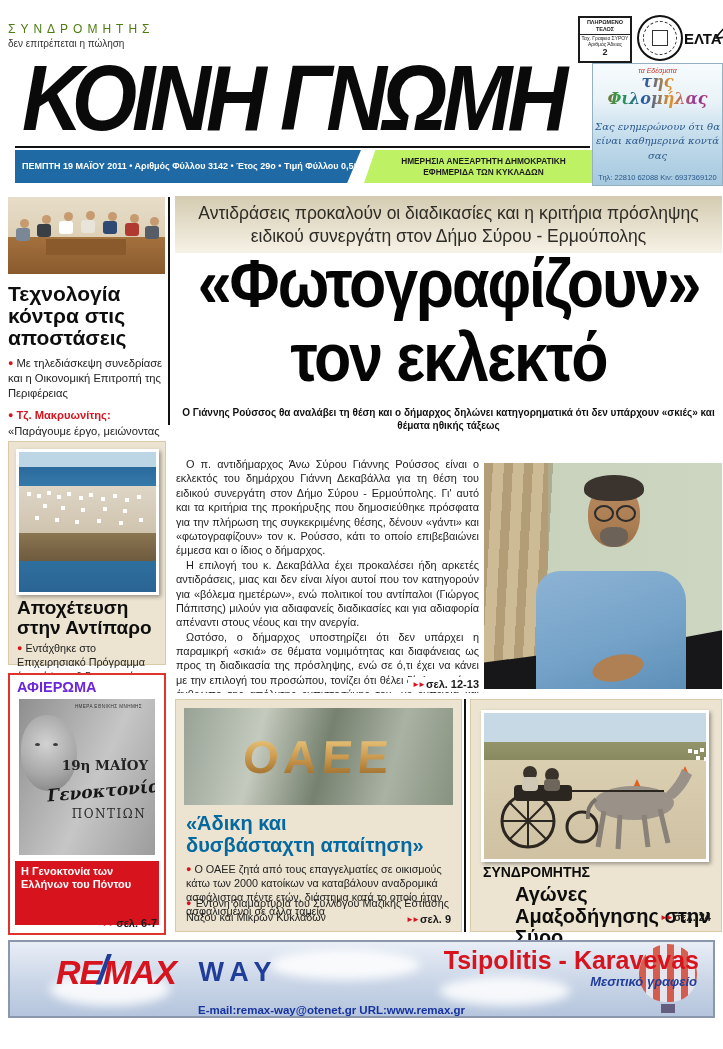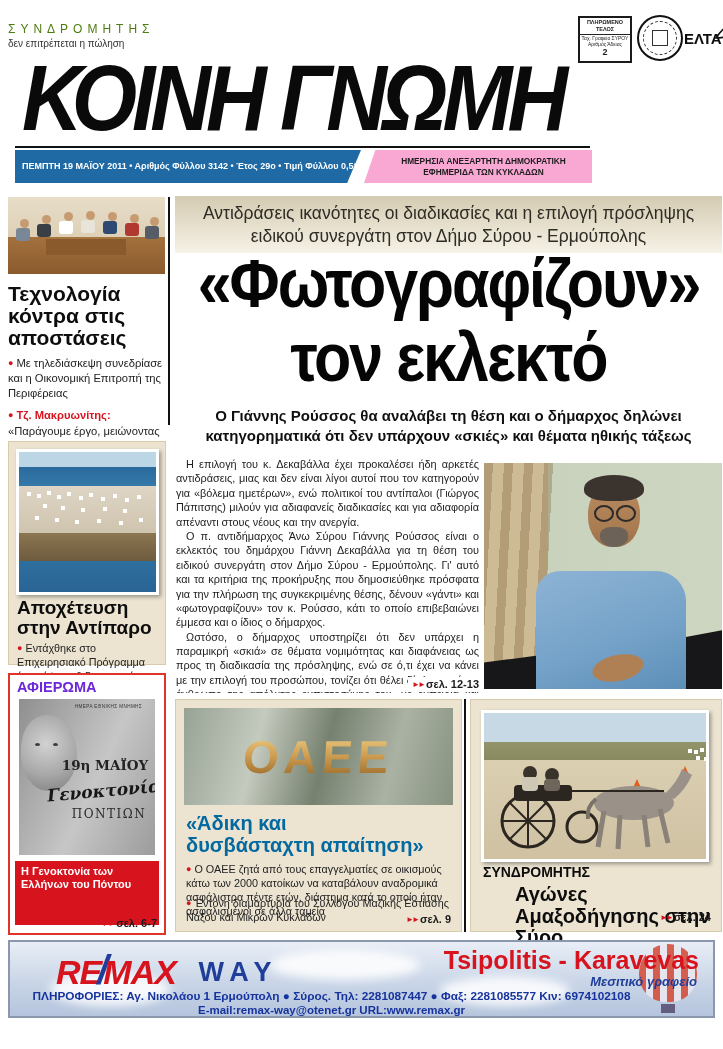--- a/index.html
+++ b/index.html
@@ -34,21 +34,21 @@
             background:linear-gradient(90deg,#d93a2b,#2d9e48,#2456a8,#e0922a,#8e32a0,#d93a2b);
             -webkit-background-clip:text;background-clip:text;color:transparent;line-height:1.05;}
   .filomila .msg{font-size:10px;color:#2a5a8c;font-style:italic;font-family:"DejaVu Serif",serif;
             line-height:1.45;margin-top:12px;}
   .filomila .phone{position:absolute;left:0;right:0;bottom:3px;font-size:7.5px;color:#2a5a8c;}
 
   .mastrule{position:absolute;left:15px;top:146px;width:575px;height:2px;background:#111;}
   .bar-blue{position:absolute;left:15px;top:150px;width:346px;height:33px;background:#1f6aa5;
             clip-path:polygon(0 0,100% 0,96% 100%,0 100%);
             color:#fff;font-weight:800;font-size:9px;line-height:33px;padding-left:7px;white-space:nowrap;box-sizing:border-box;}
-  .bar-tan{position:absolute;left:364px;top:150px;width:228px;height:33px;background:#f9a8d4;
+  .bar-tan{position:absolute;left:364px;top:150px;width:228px;height:33px;background:#bef264;
             clip-path:polygon(5% 0,100% 0,100% 100%,0 100%);
             color:#1c1c1c;font-weight:800;font-size:8.3px;display:flex;align-items:center;
             text-align:center;padding:0 3px 0 14px;box-sizing:border-box;line-height:1.3;}
 
   
   .panel{position:absolute;background:#ece4d1;border:1px solid #d9caa9;box-sizing:border-box;}
   .dot{color:#d7141e;font-size:9px;margin-right:3px;vertical-align:1px;}
   .pref{font-weight:800;font-size:11px;color:#1a1a1a;white-space:nowrap;}
   .pref .arr{color:#d7141e;font-size:8px;letter-spacing:-2px;margin-right:2px;vertical-align:1px;}
   .red{color:#d7141e;}
@@ -108,21 +108,21 @@
   
   .kicker{position:absolute;left:175px;top:196px;width:547px;height:57px;
       background:linear-gradient(180deg,#d4cbb1 0%,#efeadb 80%,#f6f2e6 100%);
       display:flex;align-items:center;justify-content:center;text-align:center;
       font-size:17.5px;color:#2e2c26;line-height:1.3;}
   .headline{position:absolute;left:175px;top:250px;width:547px;text-align:center;color:#050505;
       font-weight:900;letter-spacing:-2px;}
   .headline .h1{font-size:61px;line-height:1.0;transform:scaleY(1.12);transform-origin:center top;}
   .headline .h2{font-size:61px;line-height:1.0;margin-top:13px;transform:scaleY(1.12);transform-origin:center top;}
   .subhead{position:absolute;left:175px;top:406px;width:547px;text-align:center;
-      font-size:15px;font-weight:900;line-height:1.3;color:#101010;}
+      font-size:10px;font-weight:900;line-height:1.3;color:#101010;}
   .bodytext{position:absolute;left:176px;top:457px;width:303px;height:236px;overflow:hidden;
       font-size:10.9px;line-height:1.32;color:#1d1d1d;text-align:justify;}
   .bodytext p{margin:0;text-indent:10px;}
   .lead-pref{position:absolute;right:0;bottom:1px;background:#fff;padding-left:4px;}
 
   .photo-man{position:absolute;left:484px;top:463px;width:238px;height:226px;overflow:hidden;
       background:linear-gradient(90deg,#cdbb96 0%,#cdbb96 27%,#c8d2bc 27%,#ccd6c0 100%);}
   .pman-curtain{position:absolute;left:0;top:0;width:30%;height:100%;
       background:repeating-linear-gradient(93deg,rgba(135,108,66,.38) 0 9px,rgba(255,255,255,0) 9px 20px);}
   .pman-couch{position:absolute;left:0;bottom:0;width:100%;height:26%;background:#17171a;
@@ -204,20 +204,26 @@
   </div>
   <div class="elta">
     <span>ΕΛΤΑ</span>
     <svg width="34" height="30" viewBox="0 0 34 30">
       <path d="M2 22 Q14 4 32 2 Q22 10 18 14 Q26 12 31 10 Q24 18 14 20 Q8 22 2 22 Z" fill="none" stroke="#111" stroke-width="1.6"></path>
     </svg>
   </div>
 
   <div class="masthead">ΚΟΙΝΗ ΓΝΩΜΗ</div>
 
+  <div class="filomila">
+    <div class="intro">τα Εδέσματα</div>
+    <div class="brand">της Φιλομήλας</div>
+    <div class="msg">Σας ενημερώνουν ότι θα είναι καθημερινά κοντά σας</div>
+    <div class="phone">Τηλ: 22810 62088 Κιν: 6937369120</div>
+  </div>
 
   <div class="mastrule"></div>
   <div class="bar-blue">ΠΕΜΠΤΗ 19 ΜΑΪΟΥ 2011 • Αριθμός Φύλλου 3142 • Έτος 29ο • Τιμή Φύλλου 0,50€</div>
   <div class="bar-tan">ΗΜΕΡΗΣΙΑ ΑΝΕΞΑΡΤΗΤΗ ΔΗΜΟΚΡΑΤΙΚΗ ΕΦΗΜΕΡΙΔΑ ΤΩΝ ΚΥΚΛΑΔΩΝ</div>
 
   <div class="photo-meeting">
     <div class="pm-table"></div>
     <div class="pm-heads"></div>
     <div class="pm-bodies"></div>
   </div>
@@ -255,30 +261,30 @@
       <div class="af-eyes"></div>
       <div class="af-head">ΗΜΕΡΑ ΕΘΝΙΚΗΣ ΜΝΗΜΗΣ</div>
       <div class="af-date">19η ΜΑΪΟΥ</div>
       <div class="af-script">Γενοκτονία</div>
       <div class="af-pontion">ΠΟΝΤΙΩΝ</div>
     </div>
     <div class="af-redbox">Η Γενοκτονία των Ελλήνων του Πόντου</div>
     <span class="pref af-pref"><span class="arr">►►</span><span>σελ. 6-7</span></span>
   </div>
 
-  <div class="kicker">Αντιδράσεις ικανότητες οι διαδικασίες και η επιλογή πρόσληψης ειδικού συνεργάτη στον Δήμο Σύρου - Ερμούπολης</div>
+  <div class="kicker">Αντιδράσεις προκαλούν οι διαδικασίες και η κριτήρια πρόσληψης ειδικού συνεργάτη στον Δήμο Σύρου - Ερμούπολης</div>
   <div class="headline">
     <div class="h1">«Φωτογραφίζουν»</div>
     <div class="h2">τον εκλεκτό</div>
   </div>
   <div class="subhead">Ο Γιάννης Ρούσσος θα αναλάβει τη θέση και ο δήμαρχος δηλώνει κατηγορηματικά ότι δεν υπάρχουν «σκιές» και θέματα ηθικής τάξεως</div>
 
   <div class="bodytext">
+    <p>Ο π. αντιδήμαρχος Άνω Σύρου Γιάννης Ρούσσος είναι ο εκλεκτός του δημάρχου Γιάννη Δεκαβάλλα για τη θέση του ειδικού συνεργάτη στον Δήμο Σύρου - Ερμούπολης. Γι' αυτό και τα κριτήρια της προκήρυξης που δημοσιεύθηκε πρόσφατα για την πλήρωση της συγκεκριμένης θέσης, δένουν «γάντι» και «φωτογραφίζουν» τον κ. Ρούσσο, κάτι το οποίο επιβεβαιώνει έμμεσα και ο ίδιος ο δήμαρχος.</p>
     <p>Η επιλογή του κ. Δεκαβάλλα έχει προκαλέσει ήδη αρκετές αντιδράσεις, μιας και δεν είναι λίγοι αυτοί που τον κατηγορούν για «βόλεμα ημετέρων», ενώ πολιτικοί του αντίπαλοι (Γιώργος Πάπιτσης) μιλούν για αδιαφανείς διαδικασίες και για αδιαφορία απέναντι στους νέους και την ανεργία.</p>
-    <p>Ο π. αντιδήμαρχος Άνω Σύρου Γιάννης Ρούσσος είναι ο εκλεκτός του δημάρχου Γιάννη Δεκαβάλλα για τη θέση του ειδικού συνεργάτη στον Δήμο Σύρου - Ερμούπολης. Γι' αυτό και τα κριτήρια της προκήρυξης που δημοσιεύθηκε πρόσφατα για την πλήρωση της συγκεκριμένης θέσης, δένουν «γάντι» και «φωτογραφίζουν» τον κ. Ρούσσο, κάτι το οποίο επιβεβαιώνει έμμεσα και ο ίδιος ο δήμαρχος.</p>
     <p>Ωστόσο, ο δήμαρχος υποστηρίζει ότι δεν υπάρχει η παραμικρή «σκιά» σε θέματα νομιμότητας και διαφάνειας ως προς τη διαδικασία της πρόσληψης, ενώ σε ό,τι έχει να κάνει με την επιλογή του προσώπου, τονίζει ότι θέλει δίπλα του έναν άνθρωπο της απόλυτης εμπιστοσύνης του, με εμπειρία και ικανότητες να αναλάβει από την πρώτη ημέρα επιτελικές αρμοδιότητες.</p>
     <span class="pref lead-pref"><span class="arr">►►</span><span>σελ. 12-13</span></span>
   </div>
 
   <div class="photo-man">
     <div class="pman-curtain"></div>
     <div class="pman-couch"></div>
     <div class="pman-shirt"></div>
     <div class="pman-head"></div>
     <div class="pman-hair"></div>
@@ -340,17 +346,16 @@
     <div class="cloud" style="left:260px;top:8px;width:150px;height:30px;"></div>
     <div class="cloud" style="left:430px;top:34px;width:130px;height:30px;"></div>
     <div class="balloon"></div>
     <div class="basket"></div>
     <div class="remax">
       <span>RE</span><span class="slash">/</span><span>MAX</span>
       <span class="way">WAY</span>
     </div>
     <div class="agents">Tsipolitis - Karavevas</div>
     <div class="agents-sub">Μεσιτικό γραφείο</div>
-    <div class="finfo1">ΠΛΗΡΟΦΟΡΙΕΣ: Αγ. Νικολάου 1 Ερμούπολη ● Σύρος. Τηλ: 2281087447 ● Φαξ: 2281085577 Κιν: 6974102108</div>
     <div class="finfo2">E-mail:remax-way@otenet.gr URL:www.remax.gr</div>
   </div>
 
 </div>
 
 </body></html>

